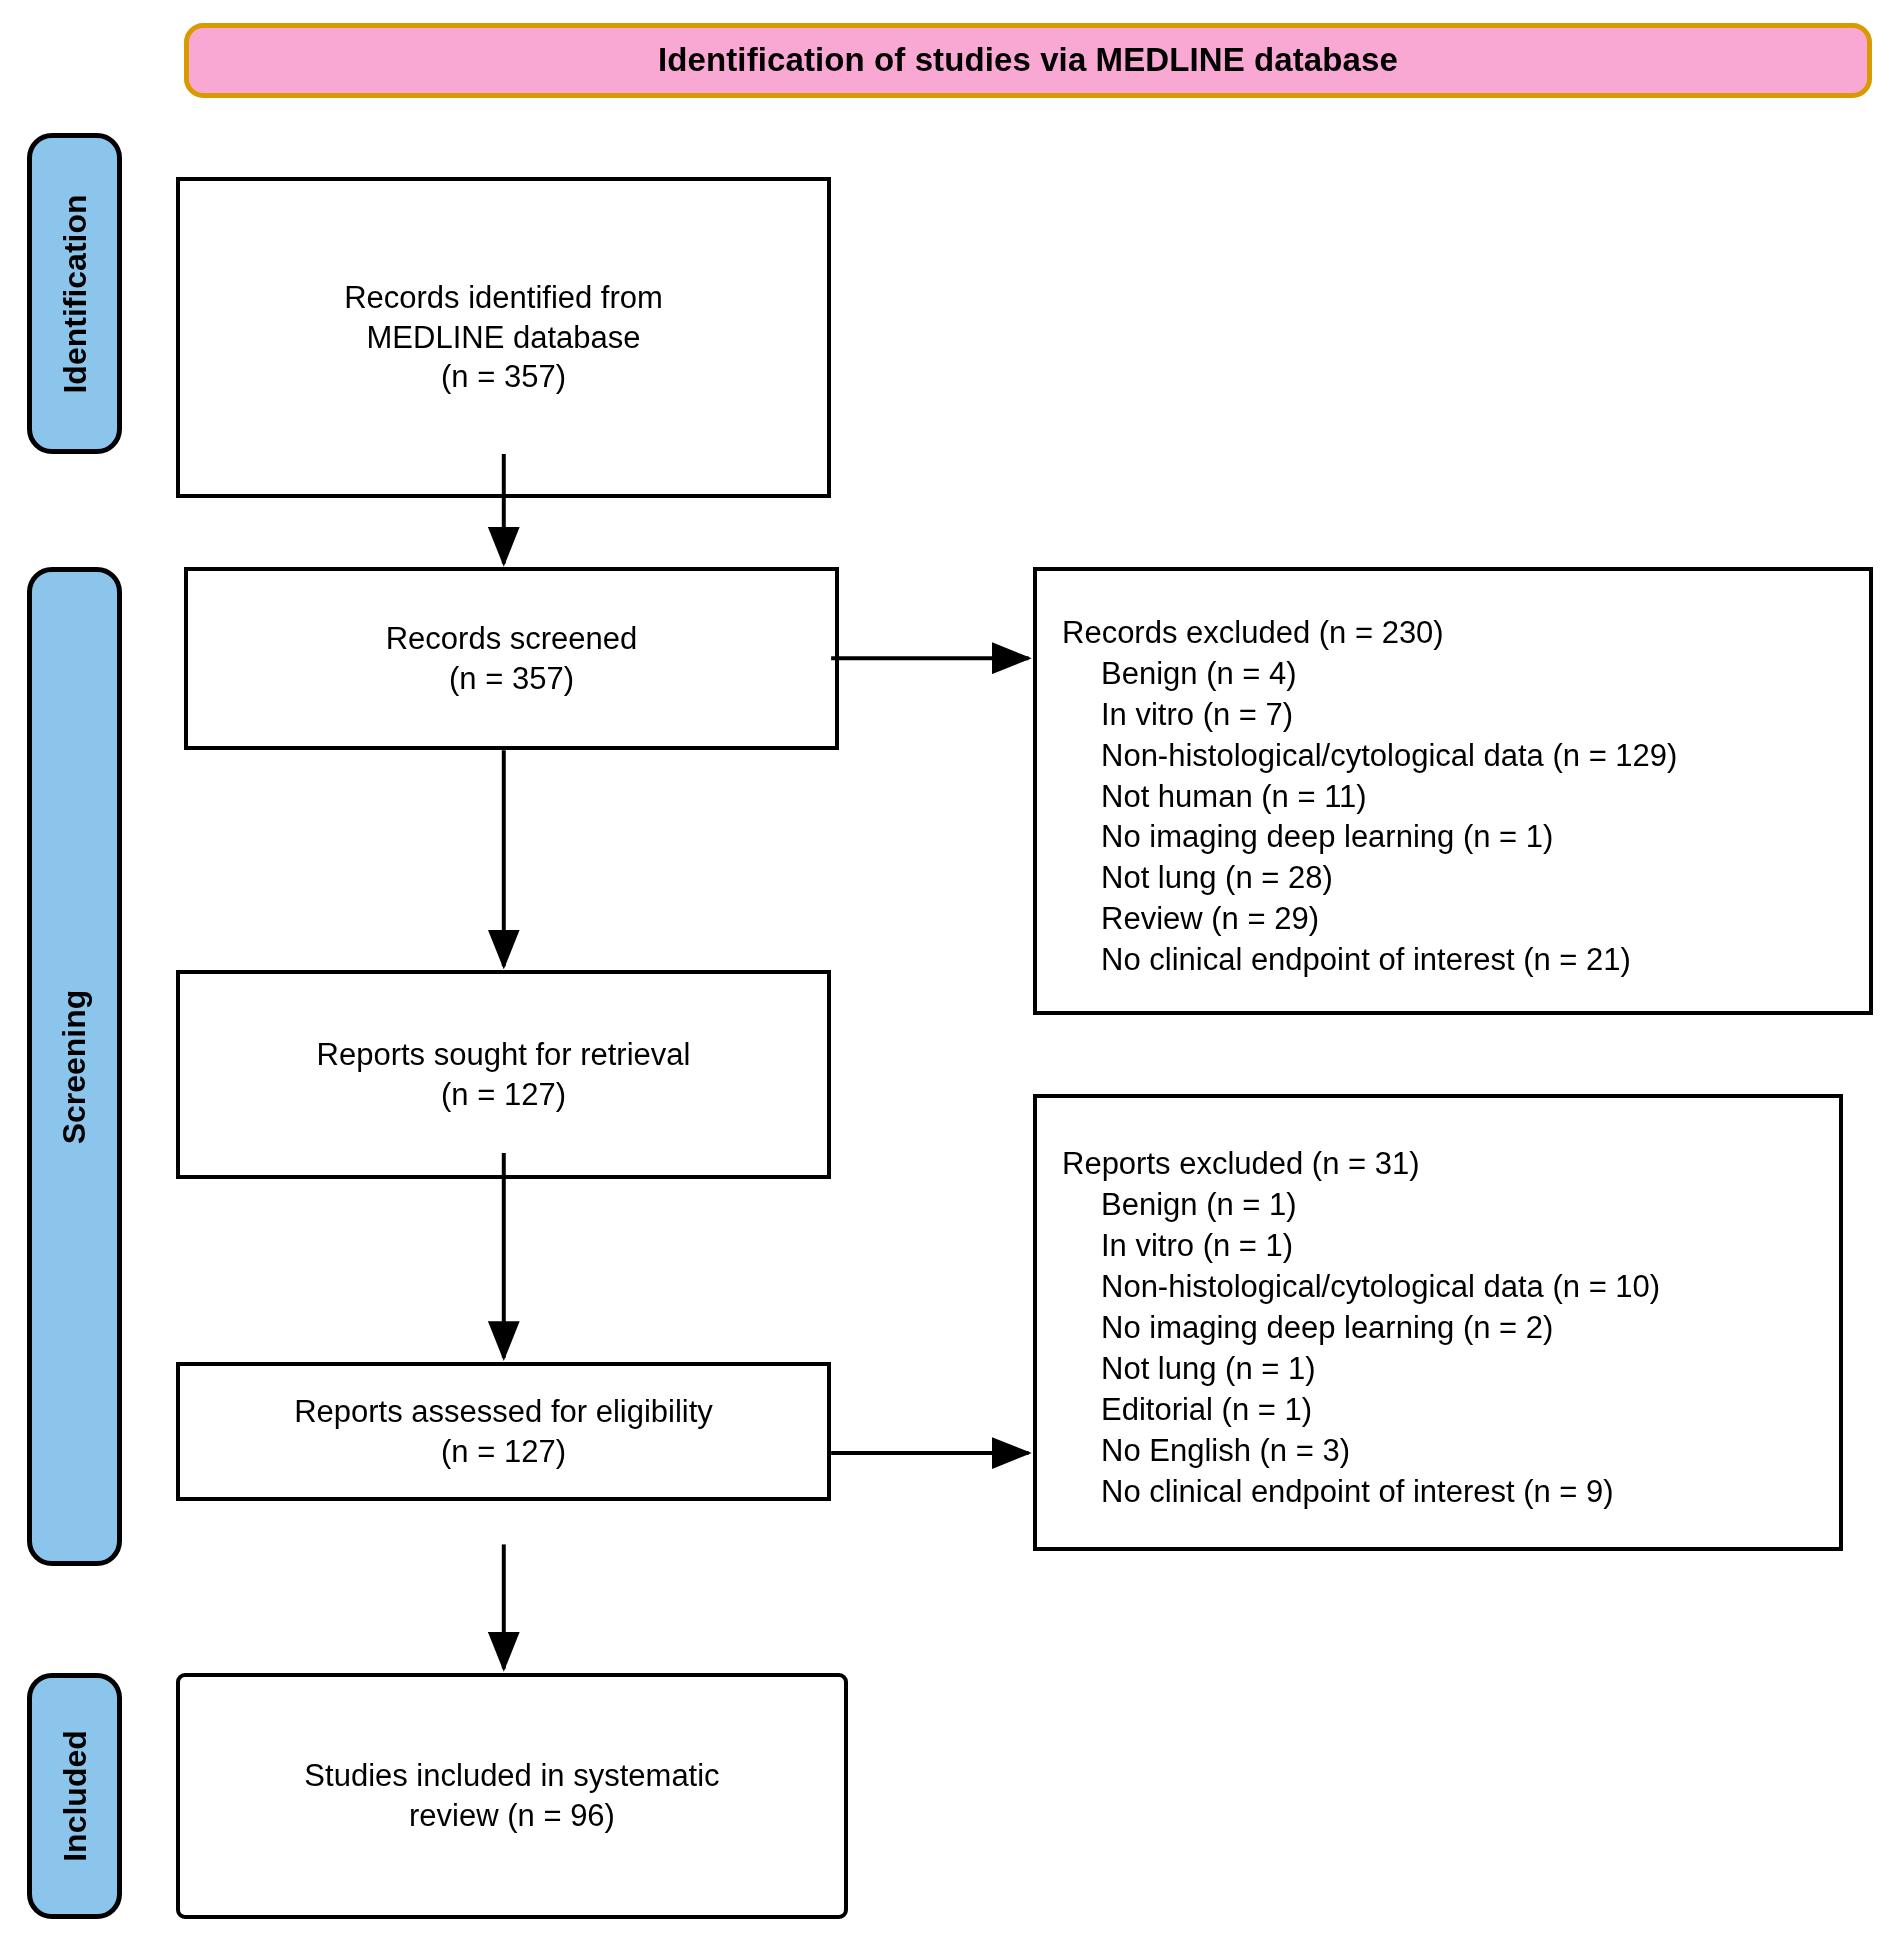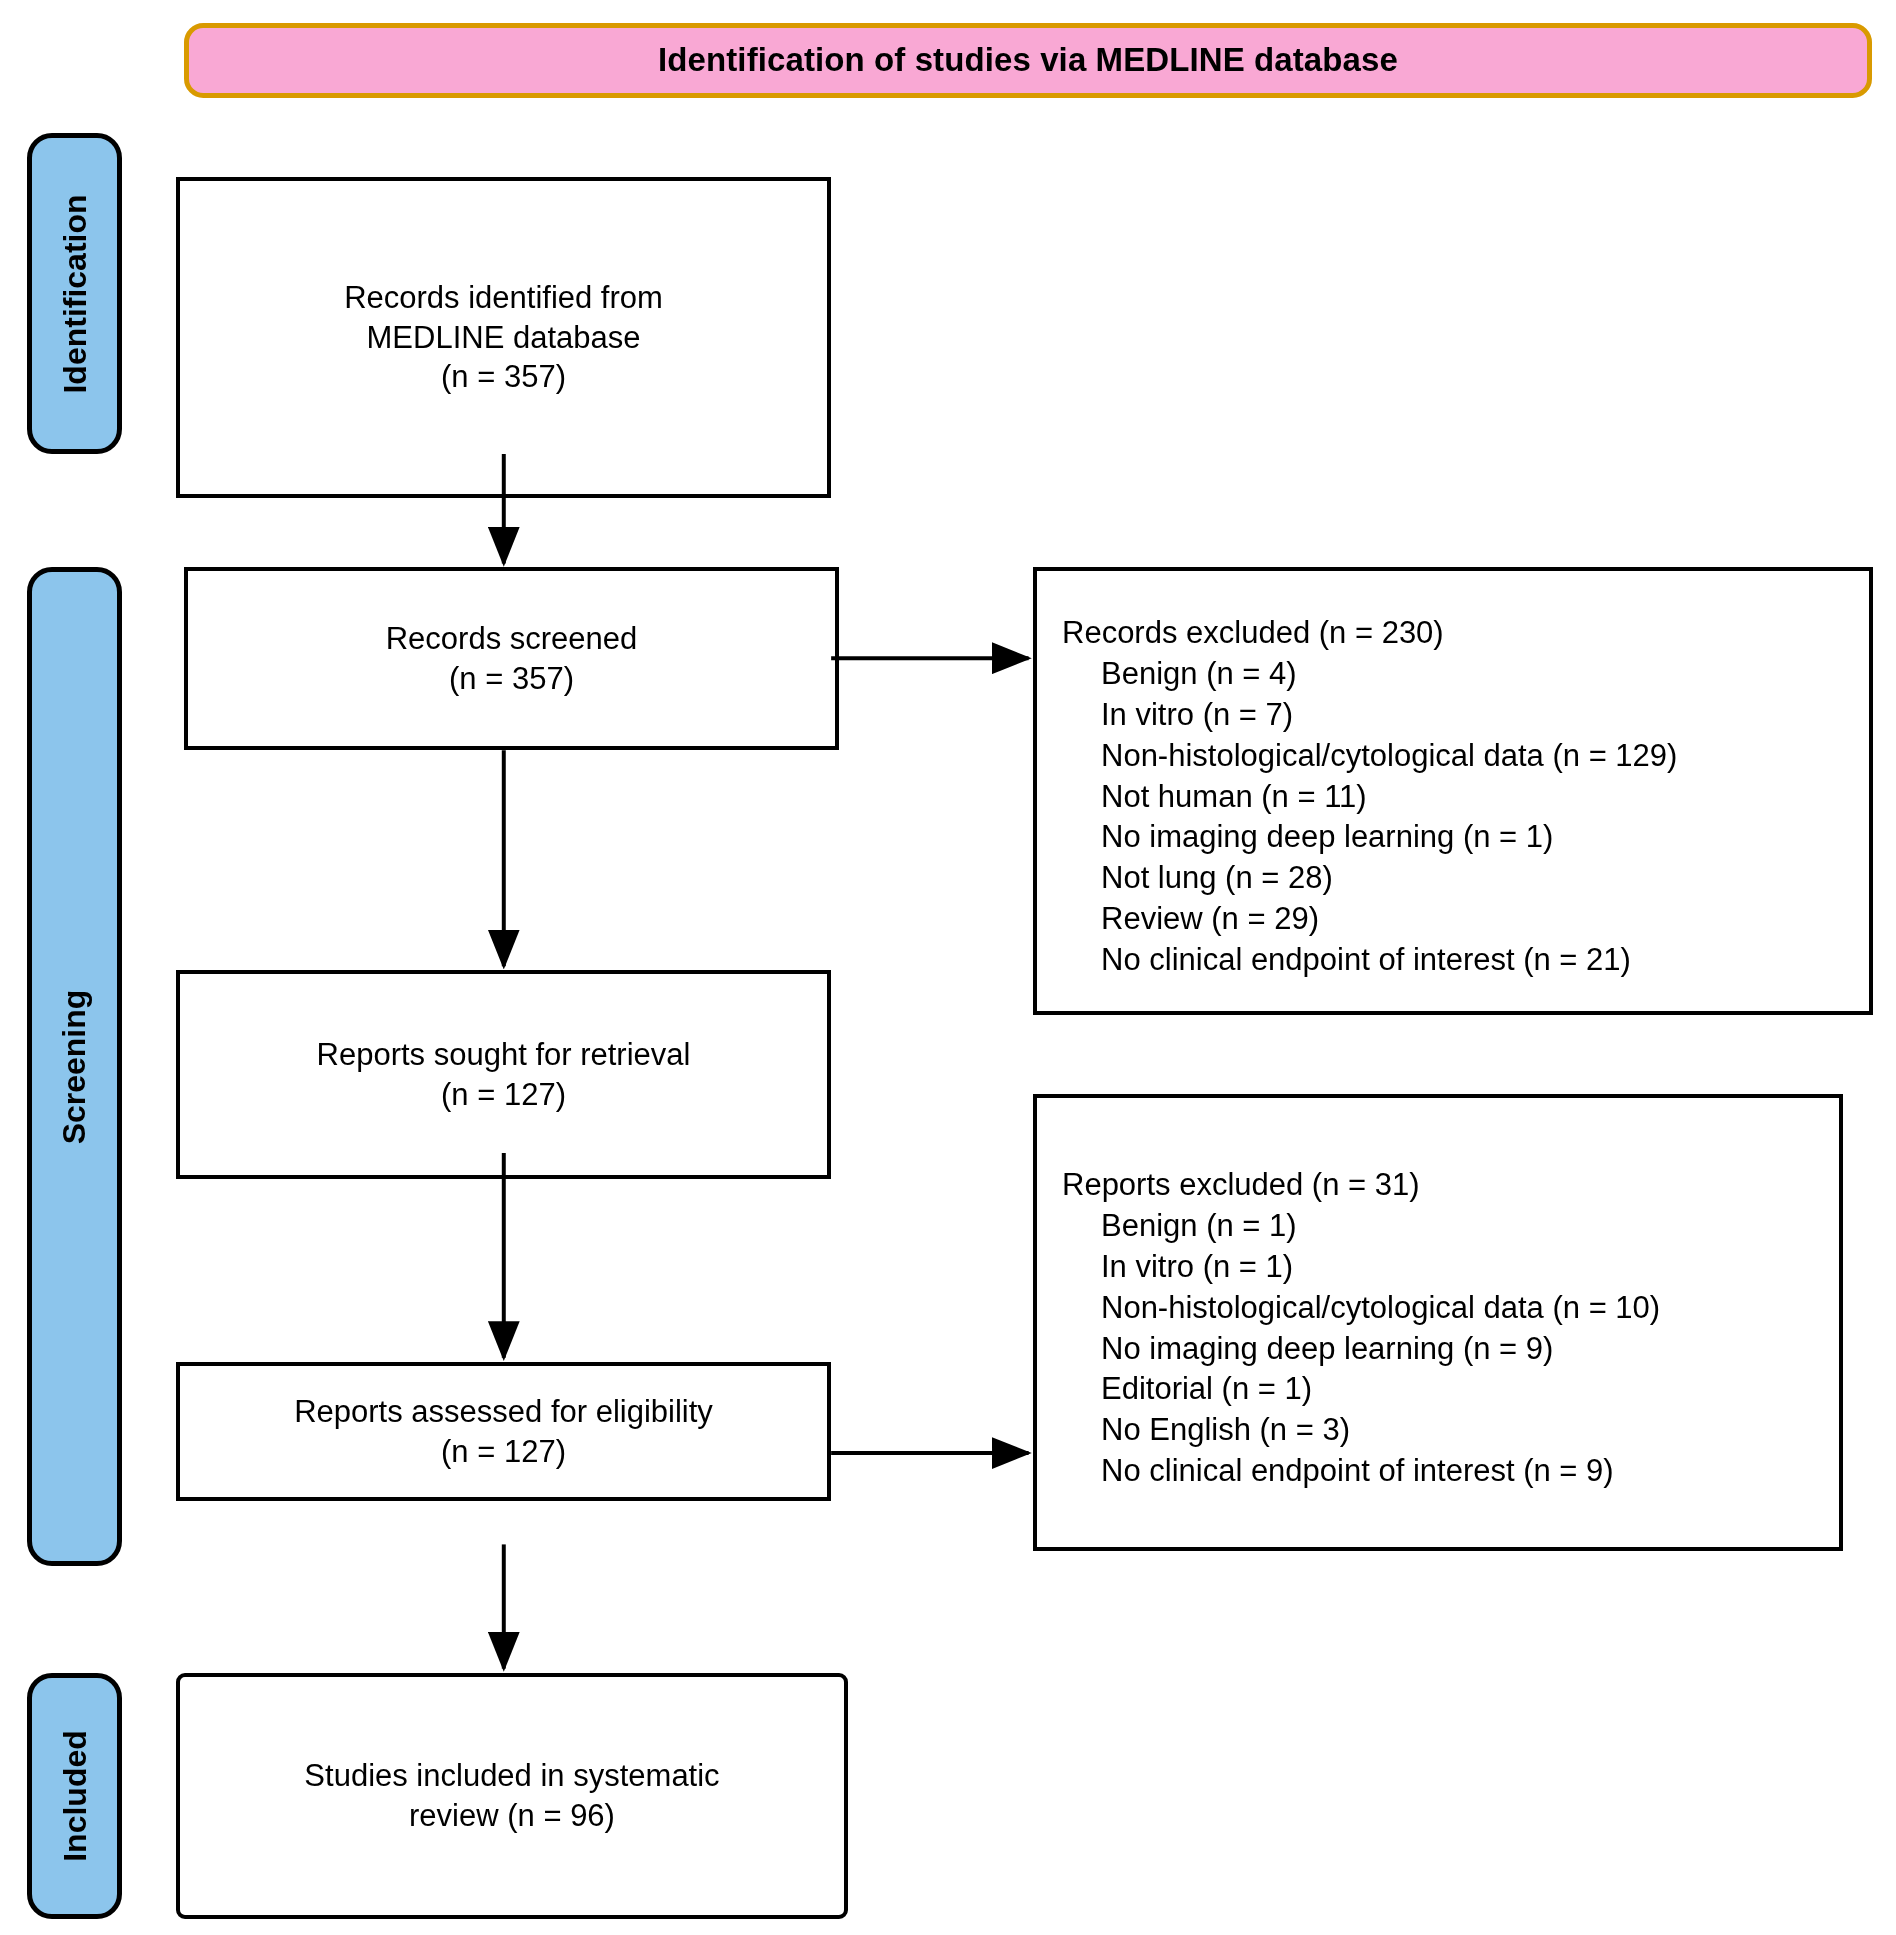--- a/index.html
+++ b/index.html
@@ -197,21 +197,22 @@
         <li class="excl-item">No clinical endpoint of interest (n = 21)</li>
       </ul>
   </div>
 
   <div class="excl-box" id="box-reports-excluded">
     <div class="excl-title">Reports excluded (n = 31)</div>
     <ul class="excl-list">
         <li class="excl-item">Benign (n = 1)</li>
         <li class="excl-item">In vitro (n = 1)</li>
         <li class="excl-item">Non-histological/cytological data (n = 10)</li>
-        <li class="excl-item">No imaging deep learning (n = 9)</li>
+        <li class="excl-item">No imaging deep learning (n = 2)</li>
+        <li class="excl-item">Not lung (n = 1)</li>
         <li class="excl-item">Editorial (n = 1)</li>
         <li class="excl-item">No English (n = 3)</li>
         <li class="excl-item">No clinical endpoint of interest (n = 9)</li>
       </ul>
   </div>
 
   <svg id="connectors" viewBox="0 0 3342 3412">
     <defs>
       <marker id="arrowhead" markerWidth="10" markerHeight="8" refX="9.2" refY="4" orient="auto" markerUnits="strokeWidth">
         <path d="M0,0 L10,4 L0,8 z" fill="#000000"></path>

